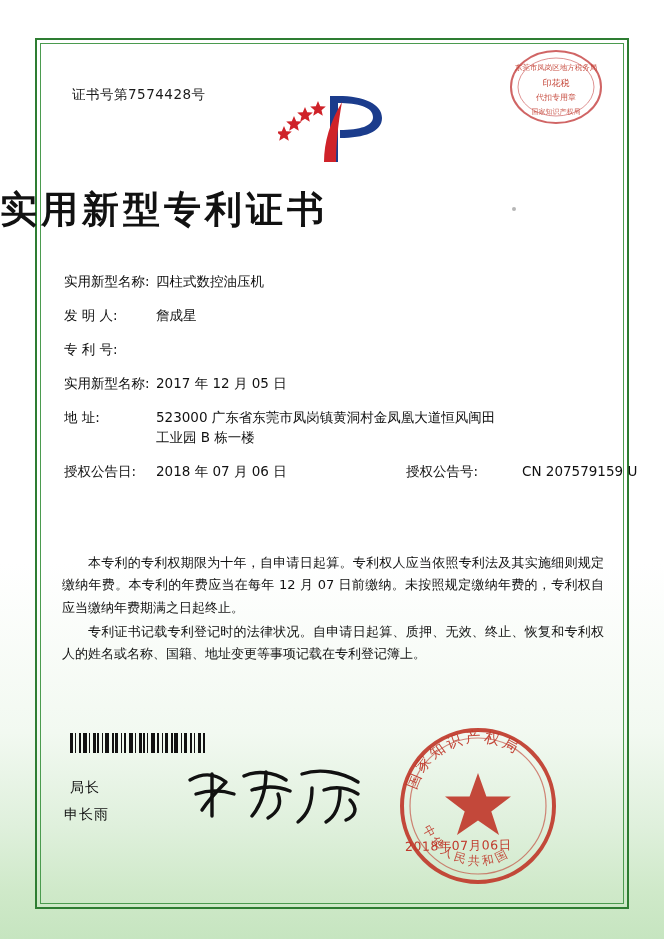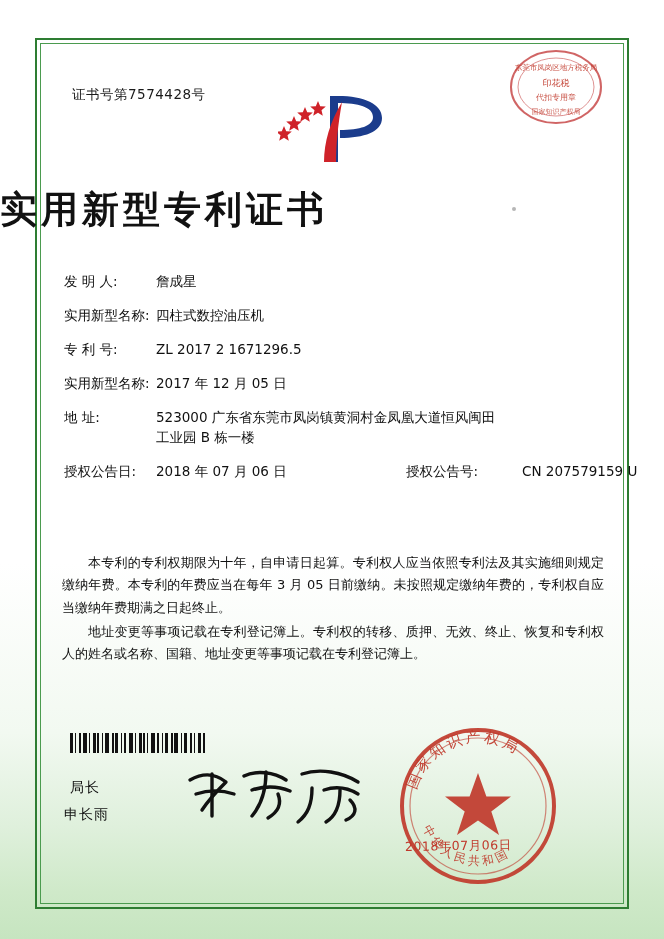--- a/index.html
+++ b/index.html
@@ -194,51 +194,50 @@
       <text x="48" y="52" font-size="8" fill="#c0392b" text-anchor="middle" font-family="DejaVu Sans, sans-serif" opacity=".9">代扣专用章</text>
       <text x="48" y="66" font-size="7" fill="#c0392b" text-anchor="middle" font-family="DejaVu Sans, sans-serif" opacity=".8">国家知识产权局</text>
     </svg>
   </div>
 
   <div class="title">实用新型专利证书</div>
   <div class="title-dot"></div>
 
   <div class="fields">
     <div class="frow">
+      <div class="flabel">实用新型名称:</div>
+      <div class="fvalue">四柱式数控油压机</div>
+    </div>
+    <div class="frow">
       <div class="flabel">发 明 人:</div>
       <div class="fvalue">詹成星</div>
     </div>
     <div class="frow">
-      <div class="flabel">实用新型名称:</div>
-      <div class="fvalue">四柱式数控油压机</div>
-    </div>
-    <div class="frow">
       <div class="flabel">专 利 号:</div>
-      <div class="fvalue">ZL 2017 2 1671296.5</div>
     </div>
     <div class="frow">
       <div class="flabel">实用新型名称:</div>
       <div class="fvalue">2017 年 12 月 05 日</div>
     </div>
     <div class="frow">
       <div class="flabel">地 址:</div>
       <div class="fvalue">523000 广东省东莞市凤岗镇黄洞村金凤凰大道恒风闽田
 工业园 B 栋一楼</div>
     </div>
     <div class="frow two">
       <div class="flabel">授权公告日:</div>
       <div class="fvalue">2018 年 07 月 06 日</div>
       <div class="flabel2">授权公告号:</div>
       <div class="fvalue2">CN 207579159 U</div>
     </div>
   </div>
 
   <div class="paras">
-    <p>本专利的专利权期限为十年，自申请日起算。专利权人应当依照专利法及其实施细则规定缴纳年费。本专利的年费应当在每年 3 月 05 日前缴纳。未按照规定缴纳年费的，专利权自应当缴纳年费期满之日起终止。</p>
-    <p>地址变更等事项记载在专利登记簿上。专利权的转移、质押、无效、终止、恢复和专利权人的姓名或名称、国籍、地址变更等事项记载在专利登记簿上。</p>
+    <p>本专利的专利权期限为十年，自申请日起算。专利权人应当依照专利法及其实施细则规定缴纳年费。本专利的年费应当在每年 12 月 07 日前缴纳。未按照规定缴纳年费的，专利权自应当缴纳年费期满之日起终止。</p>
+    <p>专利证书记载专利登记时的法律状况。自申请日起算、质押、无效、终止、恢复和专利权人的姓名或名称、国籍、地址变更等事项记载在专利登记簿上。</p>
   </div>
 
   <div class="barcode">
     <i style="width:3px"></i>
       <i style="width:2px;background:transparent"></i>
     <i style="width:1px"></i>
       <i style="width:3px;background:transparent"></i>
     <i style="width:2px"></i>
       <i style="width:2px;background:transparent"></i>
     <i style="width:4px"></i>

